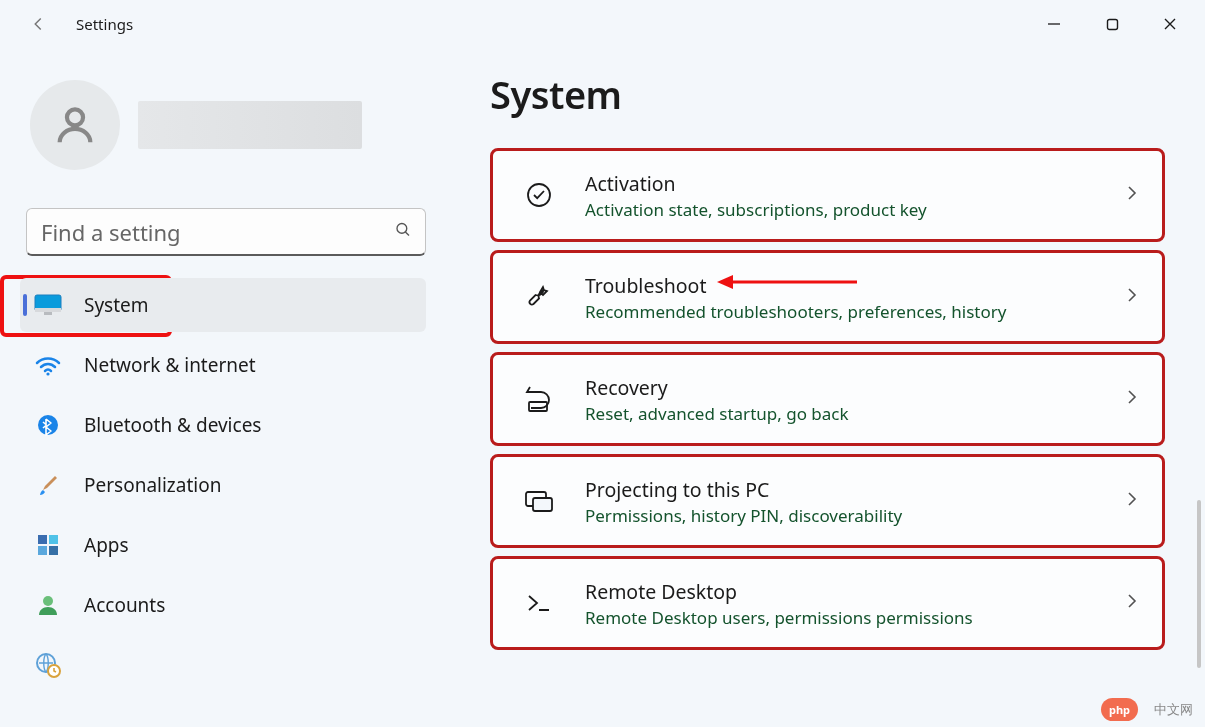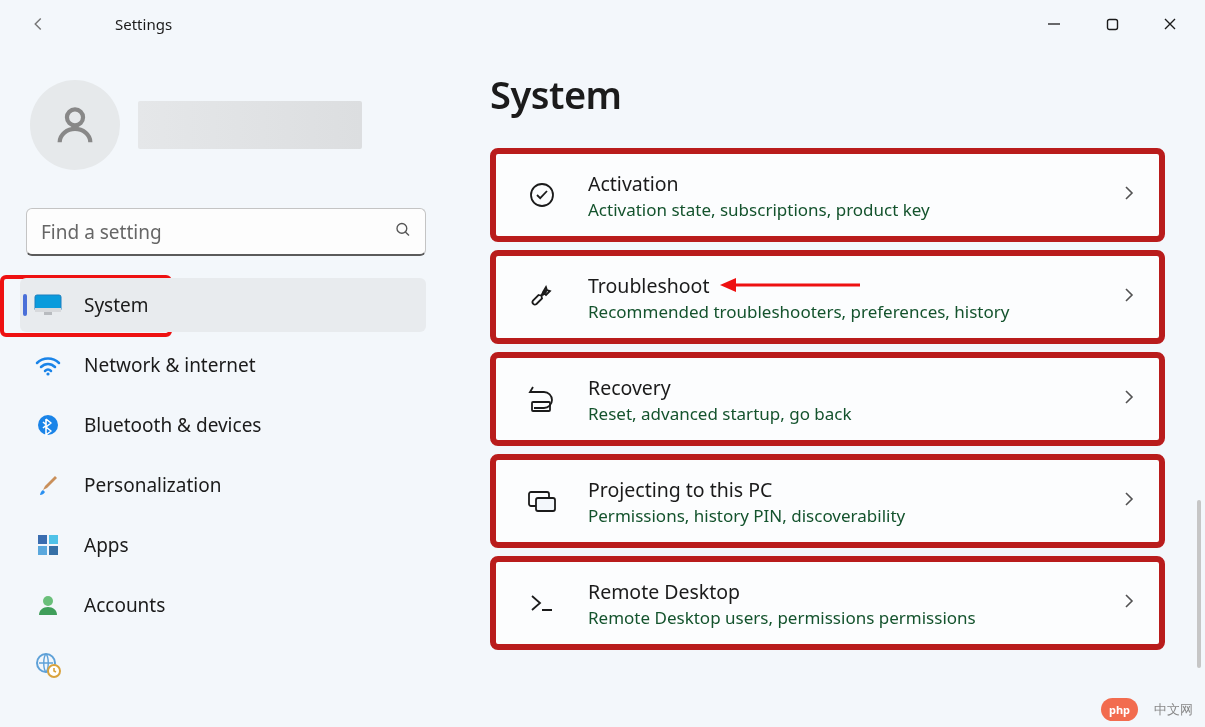--- a/index.html
+++ b/index.html
@@ -1,49 +1,49 @@
 <!DOCTYPE html>
 <html><head>
 <meta charset="utf-8">
 <style>
   * { margin: 0; padding: 0; box-sizing: border-box; font-family: "Segoe UI", "Segoe UI Variable", system-ui, sans-serif; }
   body { background: #f3f7fb; width: 1205px; height: 727px; overflow: hidden; color: #1b1b1b; position: relative; }
 
-  .titlebar { height: 48px; display: flex; align-items: center; padding: 0 6px 0 18px; gap: 39px; }
+  .titlebar { height: 48px; display: flex; align-items: center; padding: 0 6px 0 18px; }
   .back-btn { width: 40px; height: 40px; display: flex; align-items: center; justify-content: center; color: #777; }
   .app-title { font-size: 15px; margin-left: 18px; color: #1b1b1b; font-weight: 400; }
   .window-controls { margin-left: auto; display: flex; }
   .win-ctrl { width: 58px; height: 40px; display: flex; align-items: center; justify-content: center; color: #1b1b1b; }
 
   .body-area { display: flex; padding: 0 0 0 0; height: calc(727px - 48px); }
 
   .sidebar { width: 430px; padding: 0 0 0 0; flex-shrink: 0; }
   .profile { display: flex; align-items: center; padding: 32px 0 0 30px; gap: 18px; }
   .avatar { width: 90px; height: 90px; border-radius: 50%; background: #e6e9eb; display: flex; align-items: center; justify-content: center; }
   .avatar svg { width: 46px; height: 46px; stroke: #888; fill: none; stroke-width: 2.2; }
   .profile-name { width: 224px; height: 48px; background: linear-gradient(90deg, #e5e7e9, #dcdee0); border-radius: 2px; }
 
   .search-wrap { margin: 38px 0 0 26px; width: 400px; position: relative; }
-  .search-input { width: 100%; height: 48px; border: 1px solid #c4c4c4; border-bottom: 2px solid #5b5b5b; border-radius: 6px; background: #fdfdfd; font-size: 19px; padding: 0 44px 0 14px; color: #555; outline: none; }
+  .search-input { width: 100%; height: 48px; border: 1px solid #c4c4c4; border-bottom: 2px solid #5b5b5b; border-radius: 6px; background: #fdfdfd; font-size: 22px; padding: 0 44px 0 14px; color: #555; outline: none; }
   .search-input::placeholder { color: #666; }
   .search-icon { position: absolute; right: 14px; top: 50%; transform: translateY(-50%); color: #555; }
 
   .nav-list { margin-top: 22px; padding-left: 20px; }
   .nav-item { display: flex; align-items: center; height: 54px; width: 406px; border-radius: 6px; padding-left: 14px; gap: 22px; font-size: 19px; color: #1b1b1b; cursor: pointer; }
   .nav-item + .nav-item { margin-top: 6px; }
   .nav-item.active { background: #e8ebee; position: relative; }
   .nav-item.active::before { content: ""; position: absolute; left: 3px; top: 16px; bottom: 16px; width: 4px; border-radius: 2px; background: #4a6fd8; }
   .nav-icon { width: 28px; height: 28px; display: flex; align-items: center; justify-content: center; }
   .highlight-red { position: absolute; border: 4px solid #e11; border-radius: 6px; pointer-events: none; }
 
   .content { flex: 1; padding: 20px 40px 0 60px; overflow: hidden; }
   .page-title { font-size: 38px; font-weight: 600; letter-spacing: -0.5px; margin-bottom: 28px; }
 
   .card-list { display: flex; flex-direction: column; gap: 8px; }
-  .card { background: #fcfdfe; border: 6px solid #b91c1c; border-radius: 8px; height: 94px; display: flex; align-items: center; padding: 0 22px 0 24px; cursor: pointer; }
+  .card { background: #fcfdfe; border: 3px solid #b91c1c; border-radius: 8px; height: 94px; display: flex; align-items: center; padding: 0 22px 0 24px; cursor: pointer; }
   .card-icon { width: 44px; display: flex; justify-content: center; }
   .card-texts { margin-left: 24px; flex: 1; }
   .card-title { font-size: 19.5px; font-weight: 400; color: #1b1b1b; }
   .card-sub { font-size: 17px; color: #14532d; margin-top: 1px; }
   .card-chevron { color: #525252; }
 
   .arrow-annot { position: absolute; pointer-events: none; }
 
   .scrollbar-stub { position: absolute; right: 4px; top: 500px; width: 4px; height: 168px; background: #c6c6c6; border-radius: 2px; }
 

